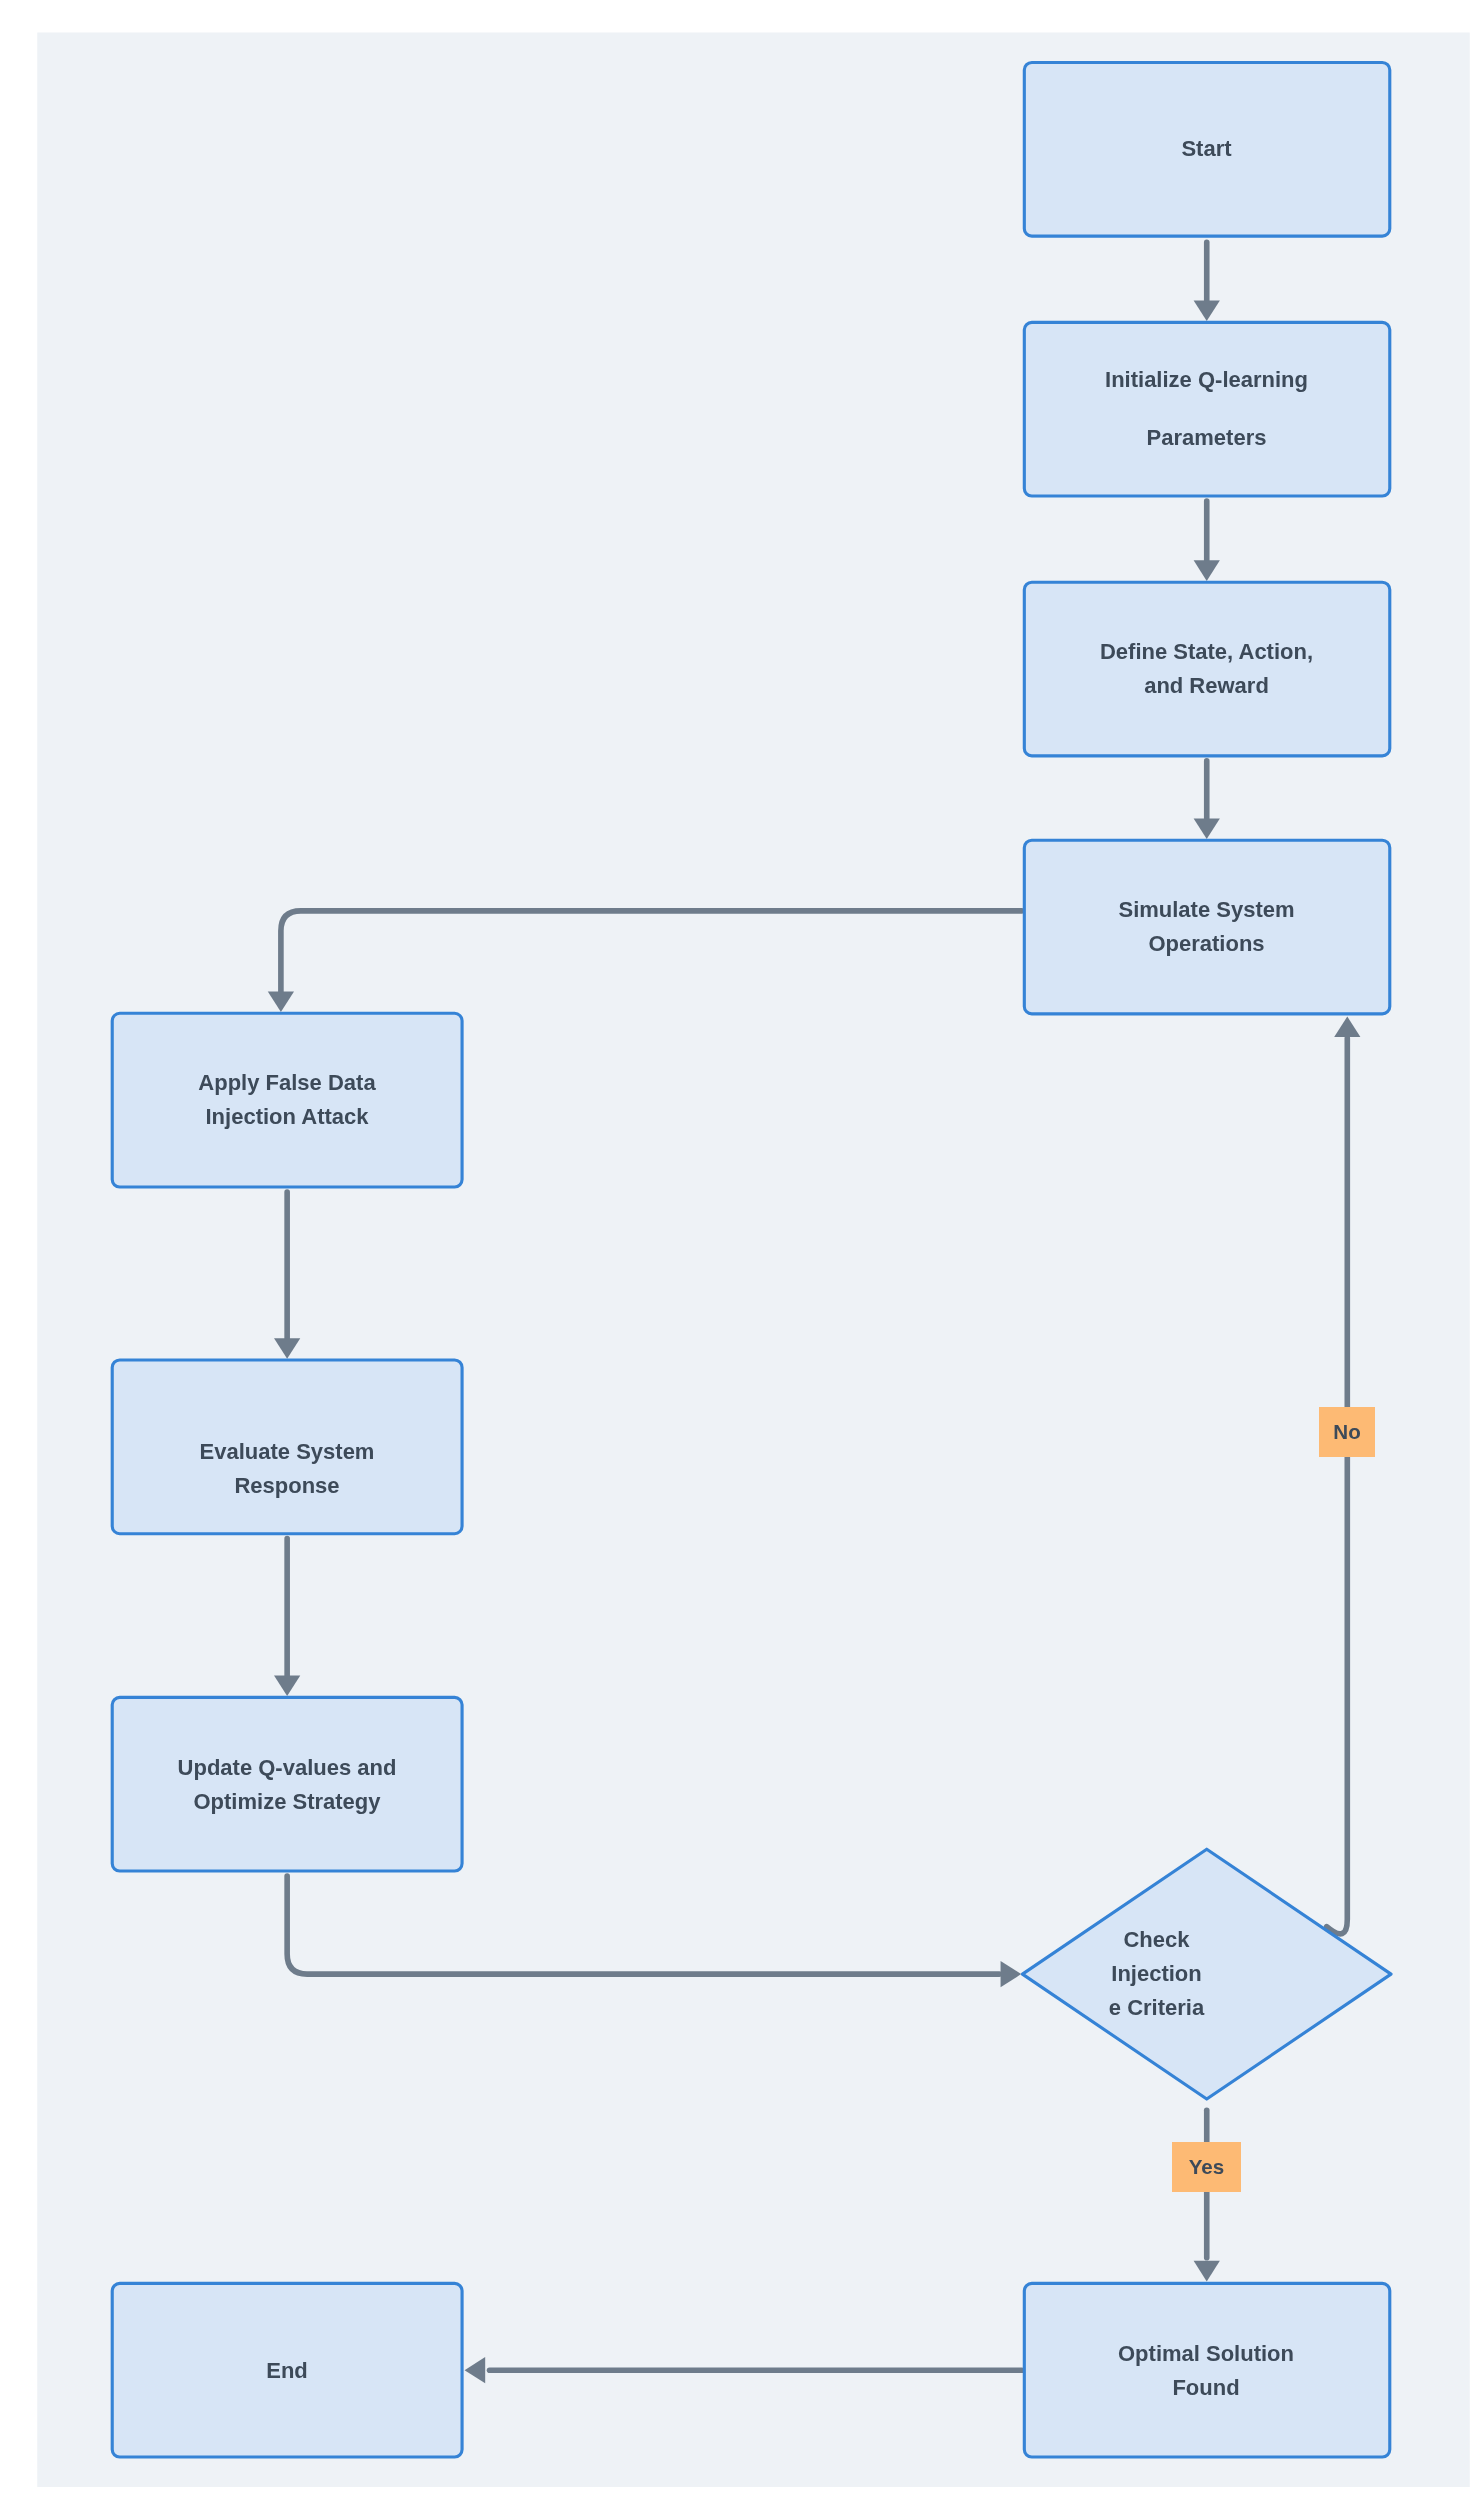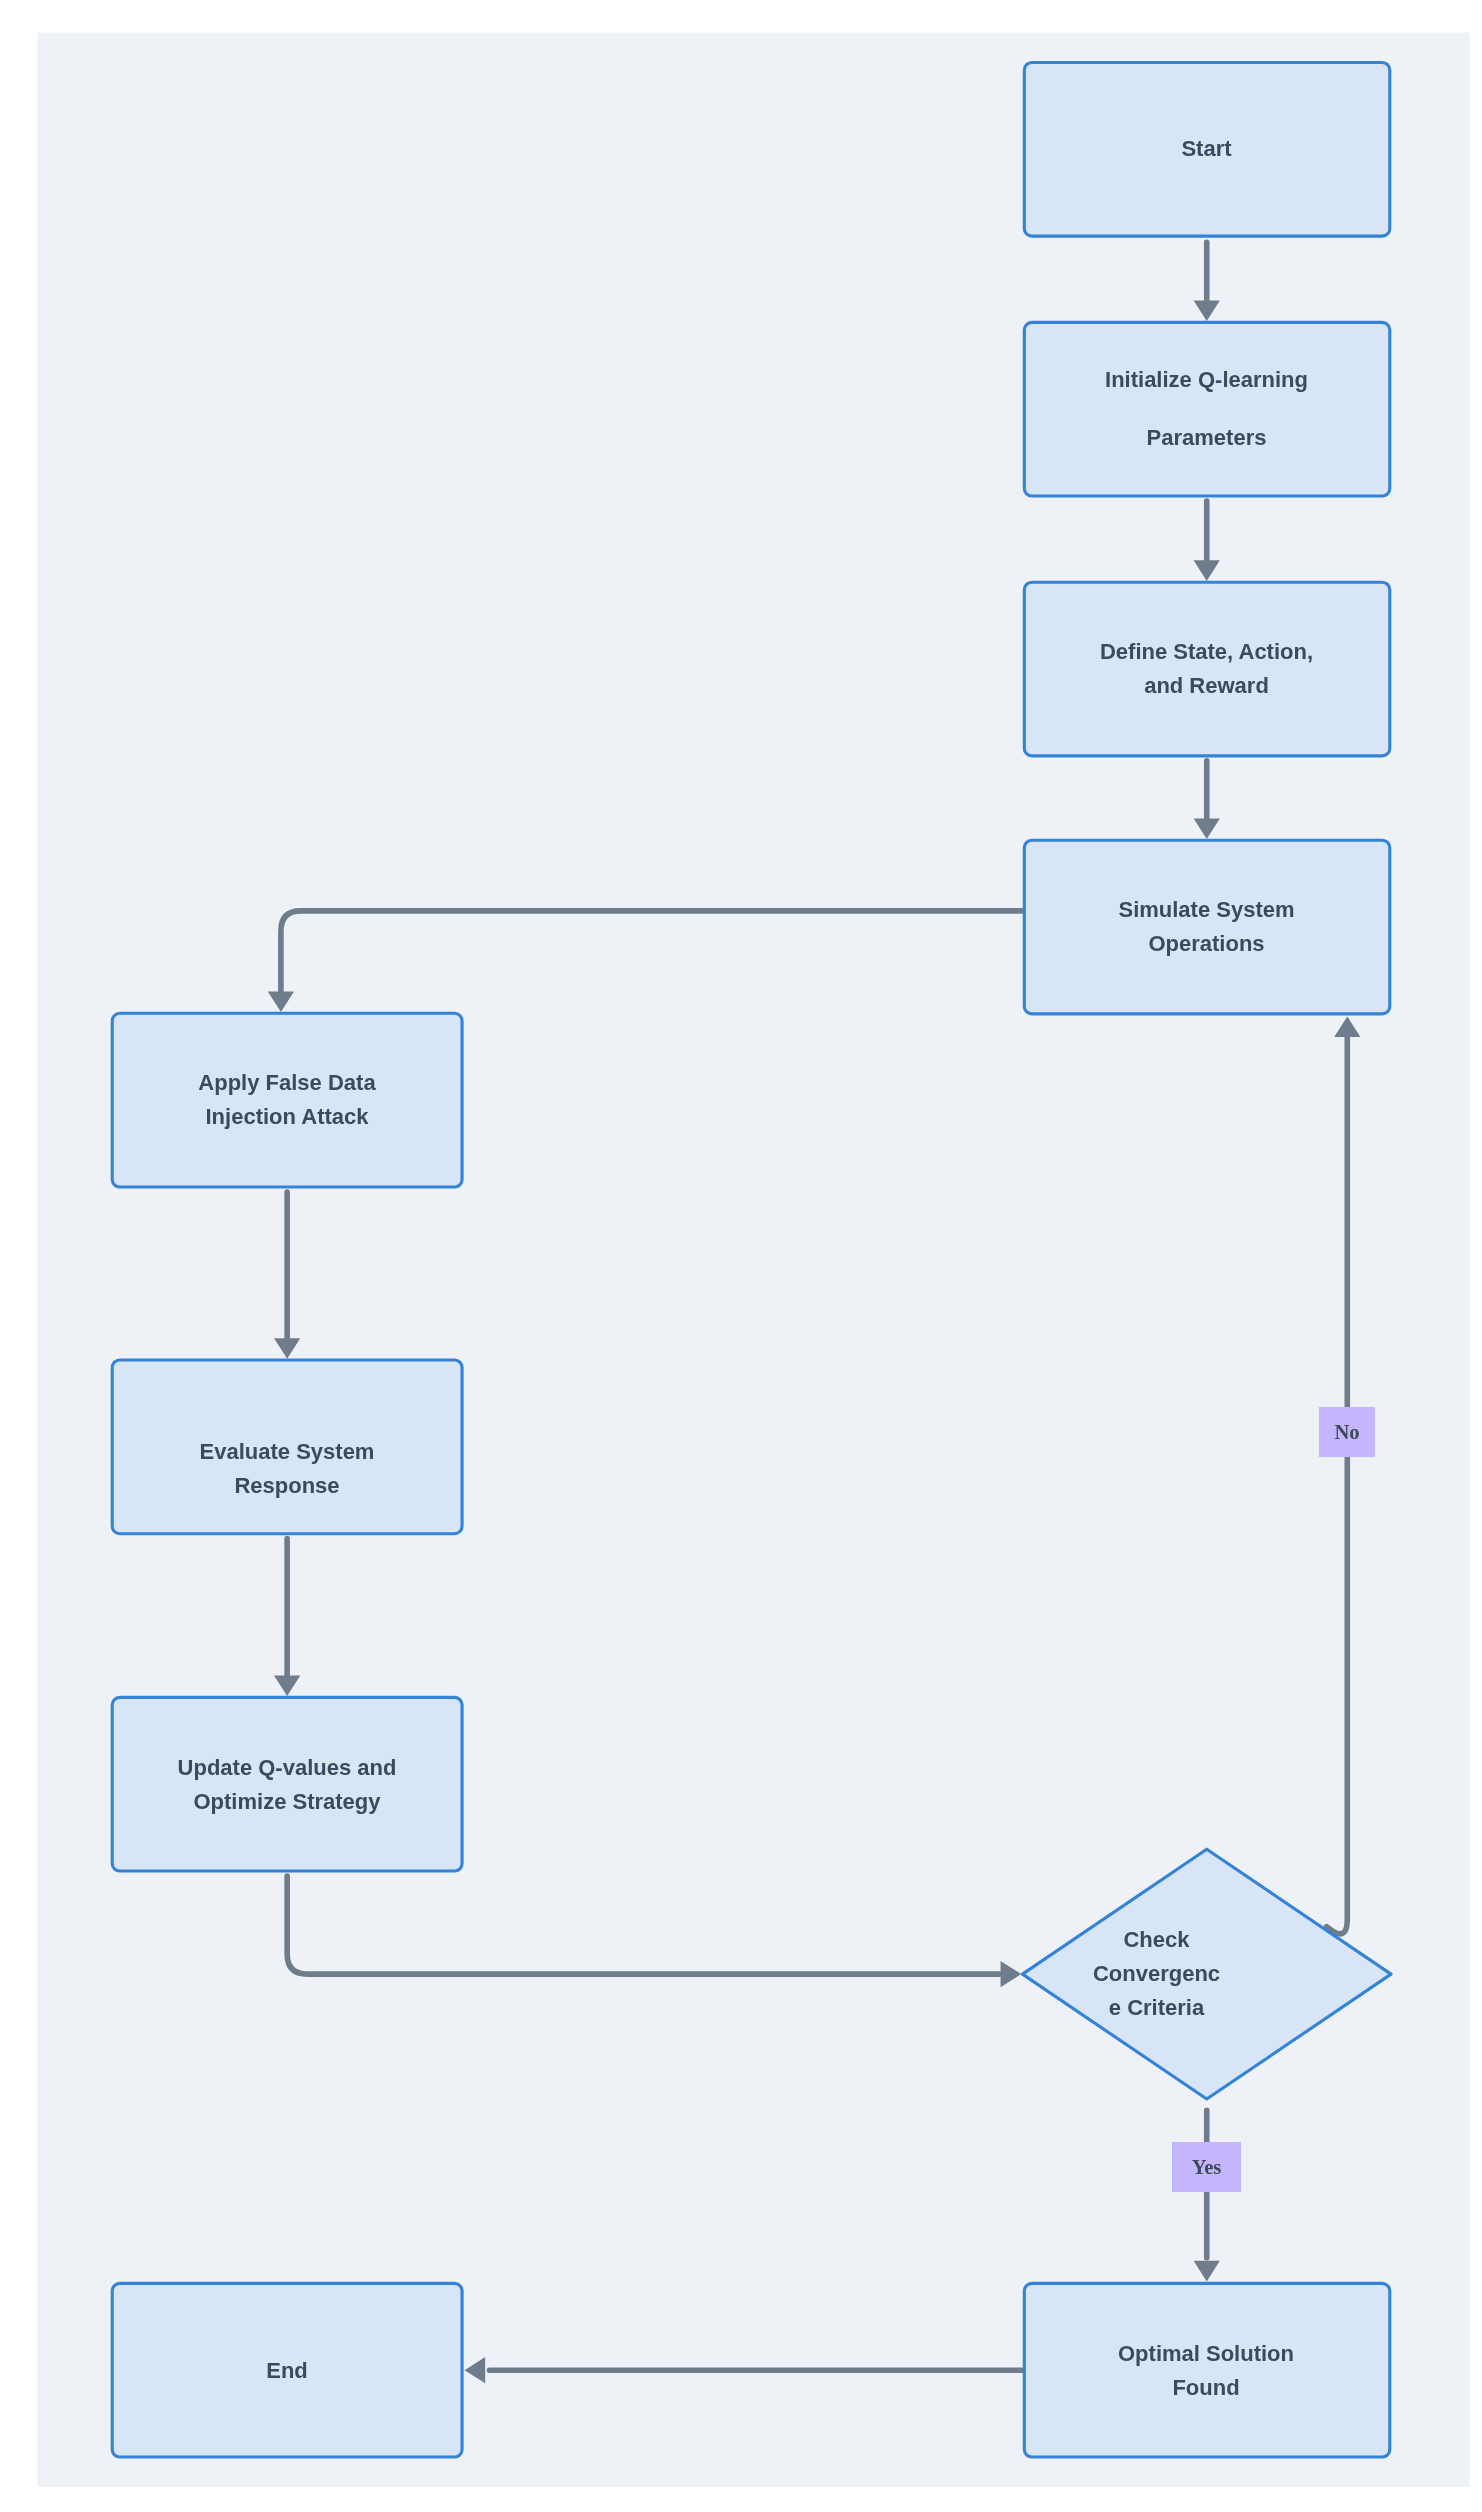--- a/index.html
+++ b/index.html
@@ -4,22 +4,22 @@
 <style>
   html,body{margin:0;padding:0;background:#ffffff;}
   .page{position:relative;width:1483px;height:2512px;background:#ffffff;
         font-family:"Liberation Sans", sans-serif;overflow:hidden;margin-left:12px;}
   .diagram-svg{position:absolute;left:0;top:0;z-index:1;}
   .node-label{position:absolute;z-index:2;display:flex;flex-direction:column;
               justify-content:center;align-items:center;text-align:center;
               color:#3d4a59;font-weight:bold;pointer-events:none;}
   .node-line{font-size:22px;line-height:34px;white-space:nowrap;}
   .edge-label{position:absolute;z-index:3;display:flex;justify-content:center;
-              align-items:center;background:#c4b5fd;color:#3d4a59;
-              font-weight:bold;font-size:20.6px;font-family:Liberation Serif, serif;}
+              align-items:center;background:#fdba74;color:#3d4a59;
+              font-weight:bold;font-size:20.6px;}
 </style>
 </head>
 <body>
 
 <div class="page">
 
   <svg class="diagram-svg" width="1483" height="2512" viewBox="0 0 2373 4021">
 
     <rect x="40" y="52" width="2293" height="3929" fill="#eef2f6"></rect>
 
@@ -102,21 +102,21 @@
     <div class="node-line">Response</div>
   </div>
 
   <div class="node-label" style="left:100px;top:1698px;width:350px;height:174px;">
     <div class="node-line">Update Q-values and</div>
     <div class="node-line">Optimize Strategy</div>
   </div>
 
   <div class="node-label" style="left:960px;top:1849px;width:369px;height:250px;">
     <div class="node-line">Check</div>
-    <div class="node-line">Convergenc</div>
+    <div class="node-line">Injection</div>
     <div class="node-line">e Criteria</div>
   </div>
 
   <div class="node-label" style="left:1012px;top:2284px;width:364px;height:174px;">
     <div class="node-line">Optimal Solution</div>
     <div class="node-line">Found</div>
   </div>
 
   <div class="node-label" style="left:100px;top:2284px;width:350px;height:174px;">
     <div class="node-line">End</div>

